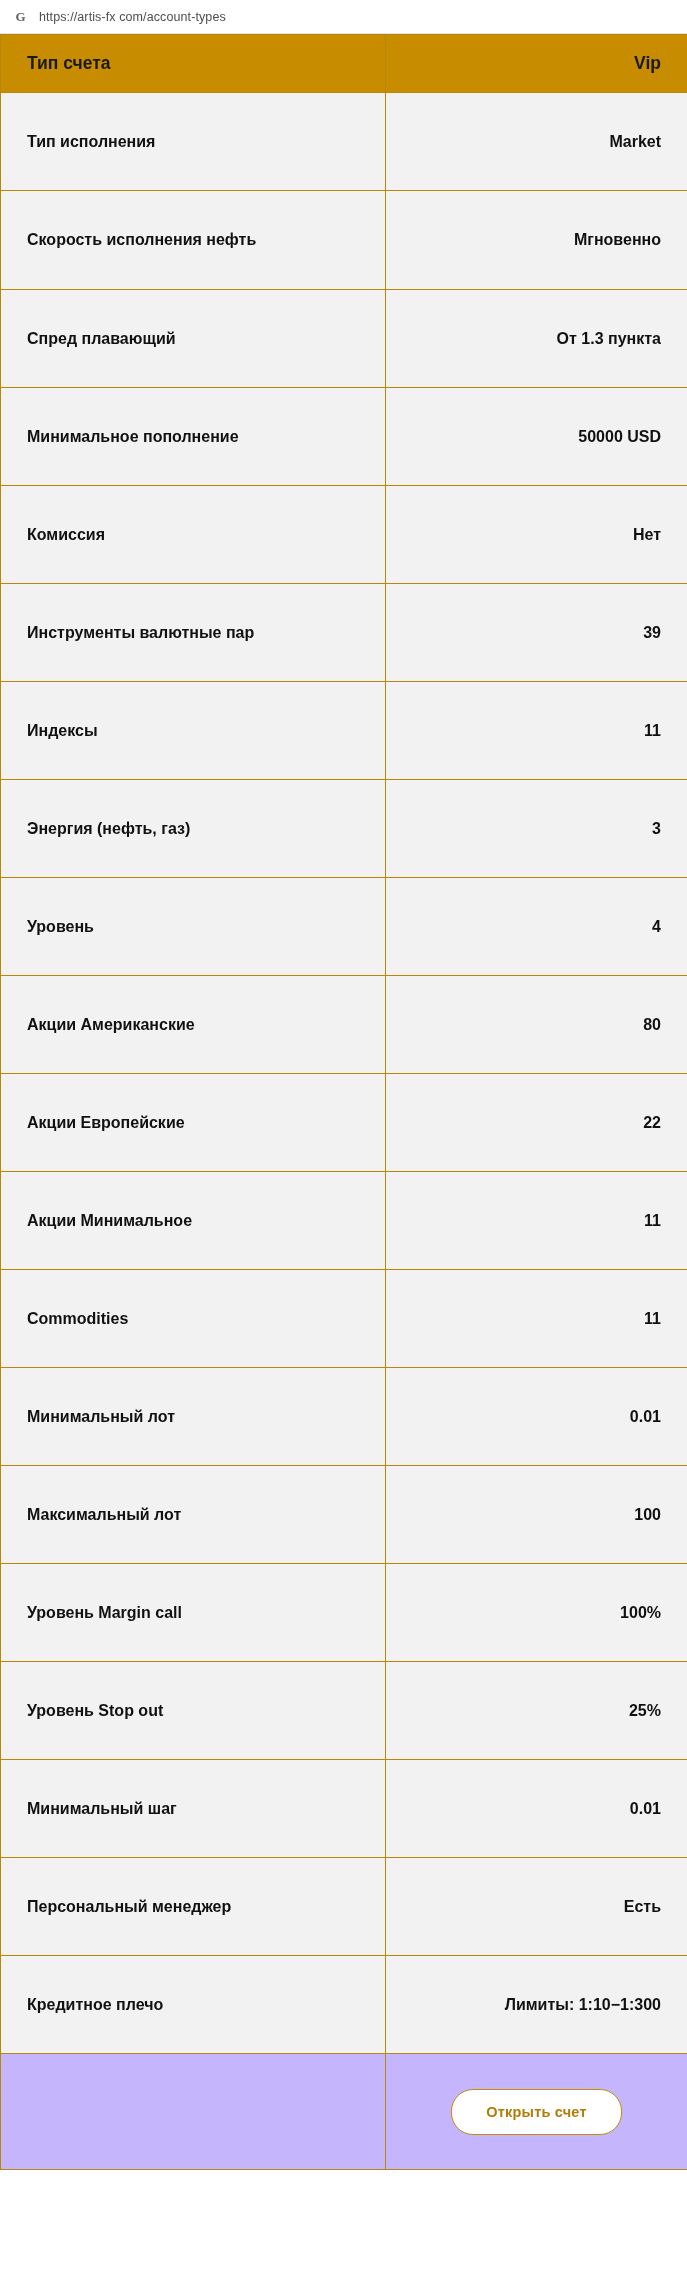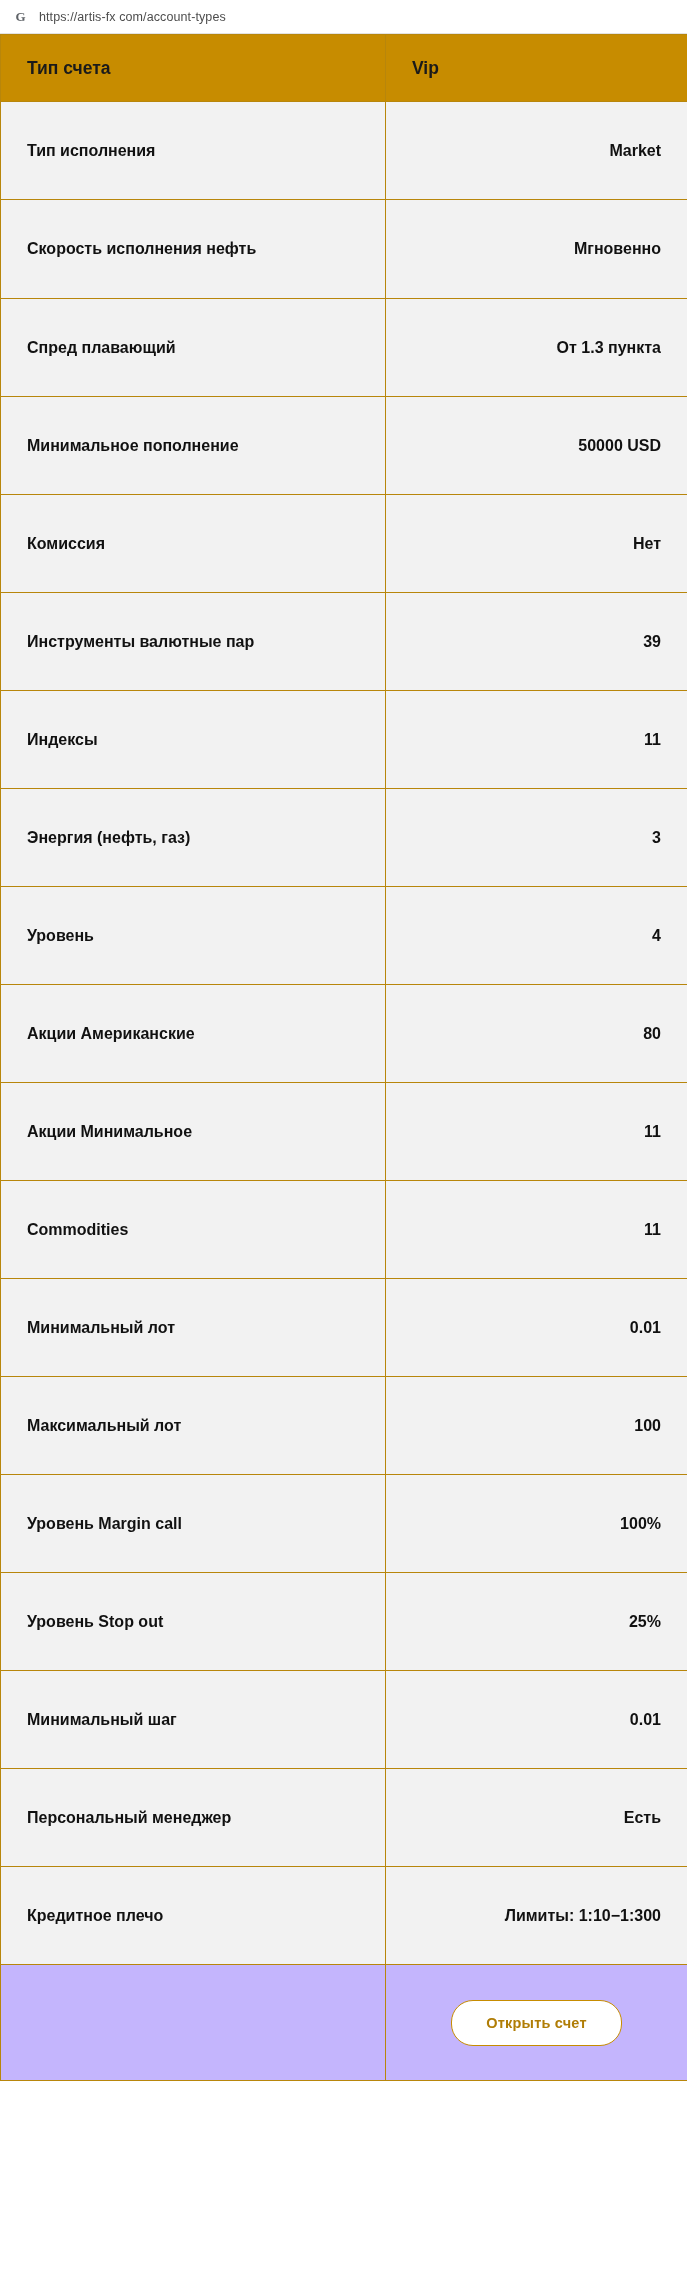--- a/index.html
+++ b/index.html
@@ -60,32 +60,32 @@
 
   table.acct th,
   table.acct td {
     border: 1px solid #b8860b;
     box-sizing: border-box;
     padding: 0 26px;
     vertical-align: middle;
   }
 
   thead th {
-    height: 67px;
+    height: 58px;
     background: #c78c00;
     color: #1a1a1a;
     font-size: 17.5px;
     font-weight: bold;
     border-color: #b07d06;
   }
   thead th.head-left {
     text-align: left;
   }
   thead th.head-right {
-    text-align: left;
+    text-align: right;
   }
 
   tbody tr td {
     height: 98px;
     background: #f2f2f2;
     font-size: 16px;
     font-weight: bold;
     color: #111111;
   }
   tbody tr td.label {
@@ -176,20 +176,24 @@
       </tr>
       <tr>
         <td class="label">Уровень</td>
         <td class="value">4</td>
       </tr>
       <tr>
         <td class="label">Акции Американские</td>
         <td class="value">80</td>
       </tr>
       <tr>
+        <td class="label">Акции Европейские</td>
+        <td class="value">22</td>
+      </tr>
+      <tr>
         <td class="label">Акции Минимальное</td>
         <td class="value">11</td>
       </tr>
       <tr>
         <td class="label">Commodities</td>
         <td class="value">11</td>
       </tr>
       <tr>
         <td class="label">Минимальный лот</td>
         <td class="value">0.01</td>

